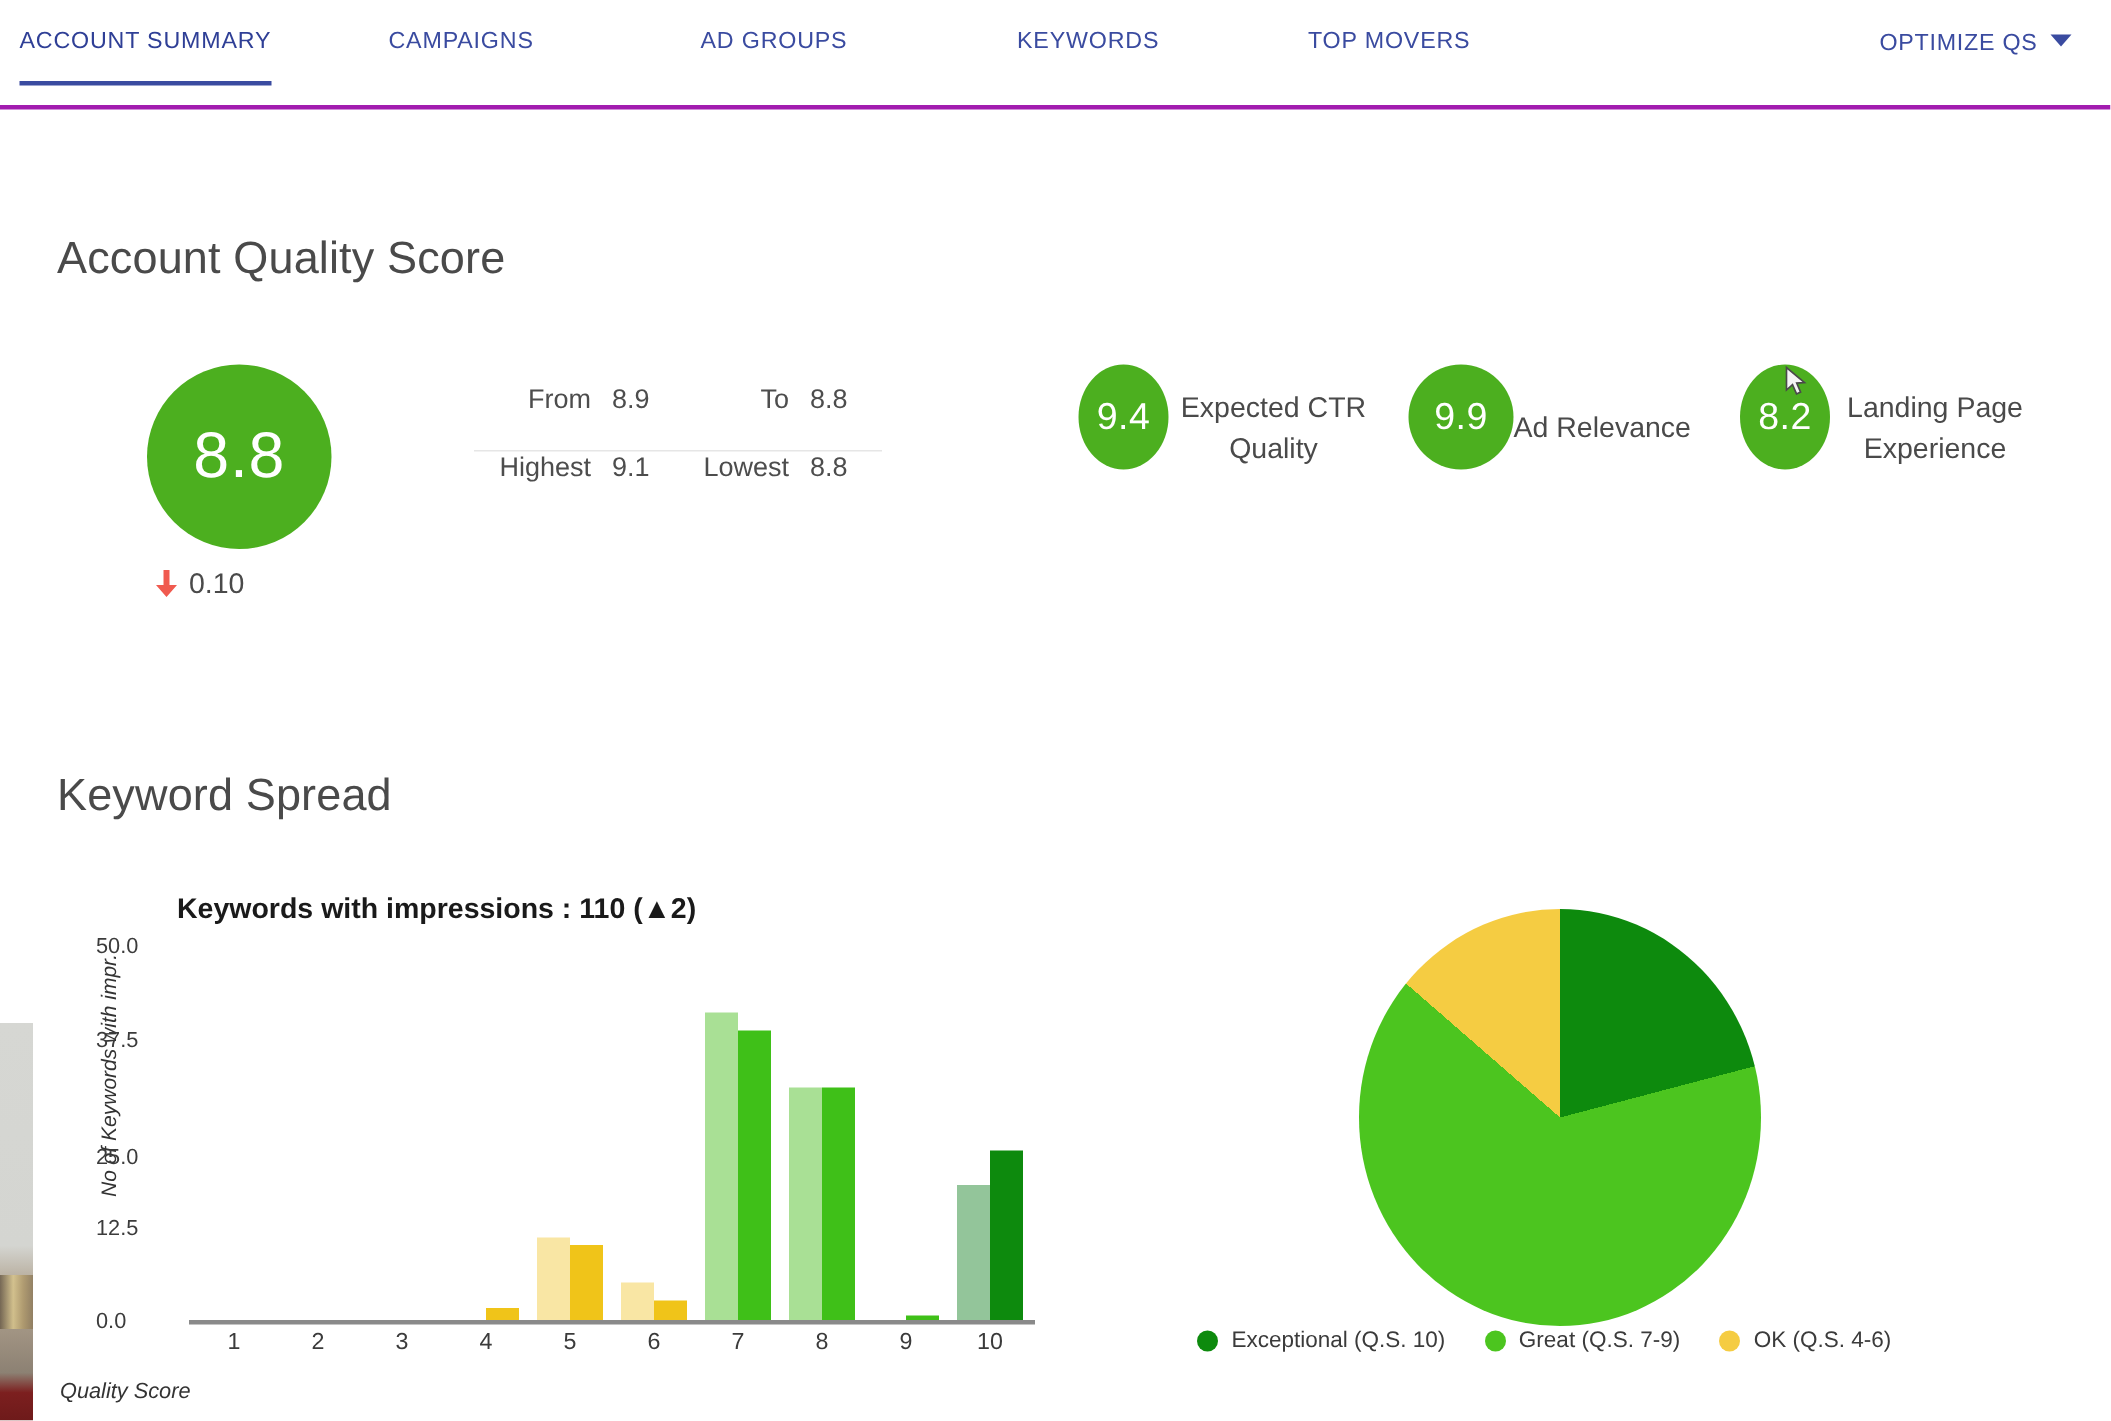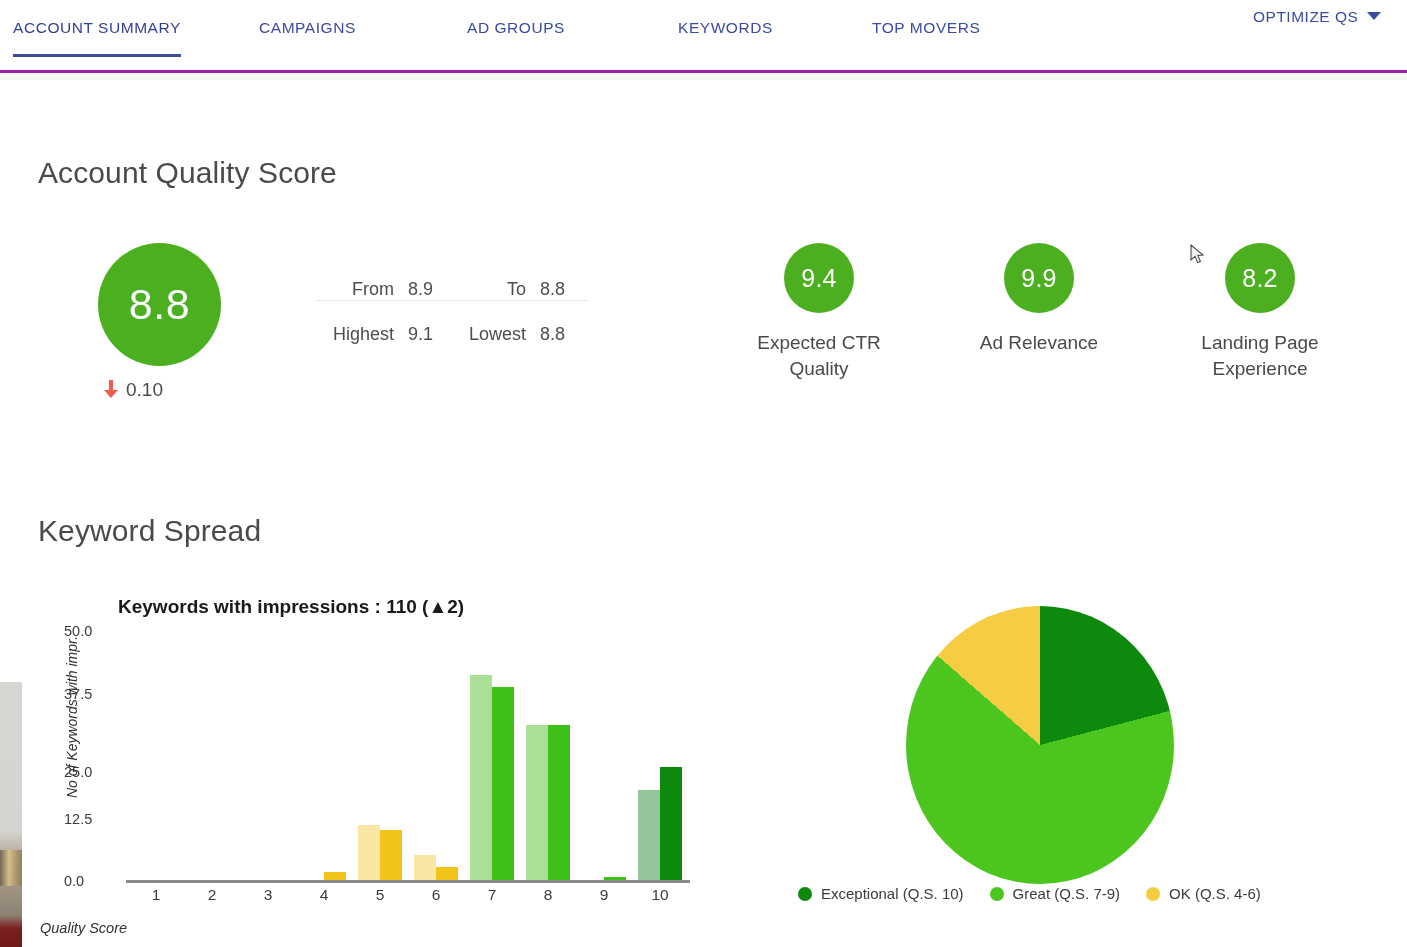--- a/index.html
+++ b/index.html
@@ -25,21 +25,21 @@
   }
   .tab.active { color:#2f3f96; }
   .tab .ul {
     position:absolute; left:0; right:0; bottom:0; height:3px; background:#3a4ba0;
   }
   #tab0 { left: 13px; }
   #tab1 { left: 259px; }
   #tab2 { left: 467px; }
   #tab3 { left: 678px; }
   #tab4 { left: 872px; }
-  #tabopt { left: 1253px; top:8px; letter-spacing:0.5px; }
+  #tabopt { left: 1253px; top:20px; letter-spacing:0.5px; }
   .caret {
     display:inline-block; margin-left:9px;
     width:0; height:0; vertical-align: 2px;
     border-left:7px solid transparent; border-right:7px solid transparent;
     border-top:8px solid #3a4ba0;
   }
 
   
   .sec-title {
     position:absolute; font-size:30px; font-weight:400; color:#4a4a4a;
@@ -63,36 +63,36 @@
     position:absolute; left:102px; top:379px;
     display:flex; align-items:flex-start; gap:6px;
   }
   .delta .arrow { display:block; }
   .delta .val { font-size:19px; color:#4a4a4a; }
 
   
   .kv-table {
     position:absolute; left:316px; top:256px; width:272px;
   }
-  .kv-row { display:flex; align-items:flex-end; height:44px; }
+  .kv-row { display:flex; align-items:flex-start; height:44px; }
   .kv-row .lbl, .kv-row .val {
     font-size:18px; color:#4d4d4d; white-space:nowrap;
   }
   .kv-row .lbl { text-align:right; }
   .kv-row .val { text-align:left; }
   .kv-row .c1 { width:78px; }
   .kv-row .c2 { width:50px; padding-left:14px; }
   .kv-row .c3 { width:82px; }
   .kv-row .c4 { width:50px; padding-left:14px; }
   .kv-div { height:1px; background:#e6e6e6; width:272px; }
 
   
   .sub {
     position:absolute; top:243px; width:200px;
-    display:flex; flex-direction:column; align-items:center;
+    display:flex; flex-direction:row; align-items:center;
   }
   #sub0 { left:719px; }
   #sub1 { left:939px; }
   #sub2 { left:1160px; }
   .sub-circle {
     width:70px; height:70px; border-radius:50%;
     background:#4caf1f; display:flex; align-items:center; justify-content:center;
   }
   .sub-circle span { color:#fff; font-size:25px; letter-spacing:0.3px; }
   .sub-label {

